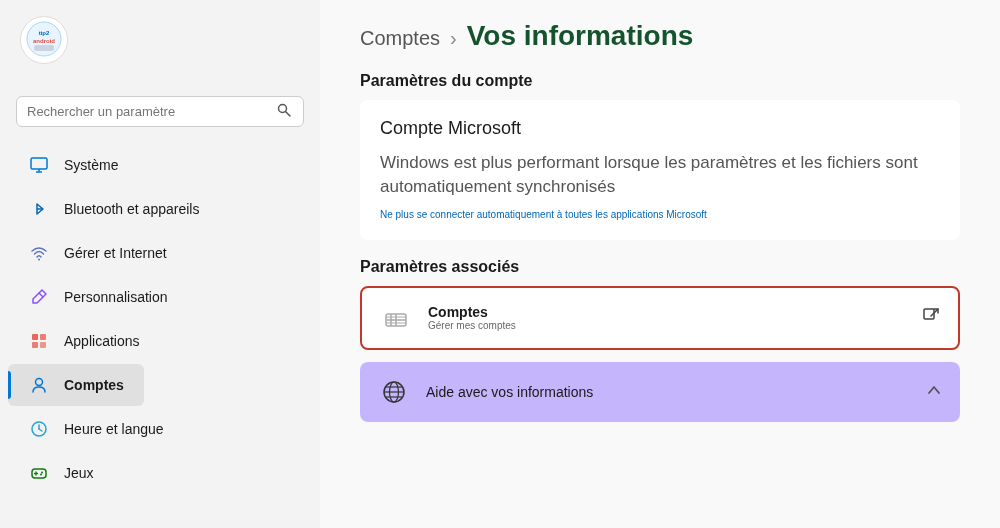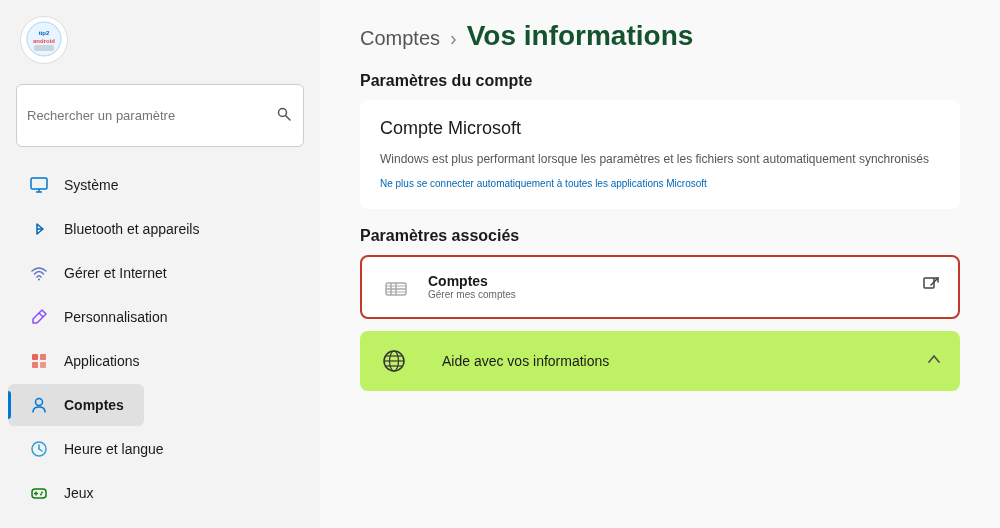--- a/index.html
+++ b/index.html
@@ -44,27 +44,27 @@
 
     .logo-inner {
       font-size: 8px;
       color: #333;
       text-align: center;
       line-height: 1.1;
       font-weight: bold;
     }
 
     .search-box {
-      margin: 8px 16px 16px 16px;
+      margin: 20px 16px 16px 16px;
       display: flex;
       align-items: center;
       background: #fff;
       border: 1px solid #ccc;
       border-radius: 6px;
-      padding: 22px 10px;
+      padding: 6px 10px;
     }
 
     .search-input {
       border: none;
       outline: none;
       background: transparent;
       flex: 1;
       font-size: 13px;
       color: #555;
     }
@@ -152,21 +152,21 @@
     }
 
     .card-title {
       font-size: 18px;
       font-weight: 400;
       color: #1a1a1a;
       margin-bottom: 12px;
     }
 
     .card-desc {
-      font-size: 12px;
+      font-size: 17px;
       color: #555;
       line-height: 1.4;
     }
 
     .card-link {
       font-size: 10px;
       color: #0067b8;
       cursor: pointer;
       text-decoration: none;
       margin-top: 10px;
@@ -215,26 +215,26 @@
       font-size: 10px;
       color: #666;
     }
 
     .associated-item-arrow {
       font-size: 16px;
       color: #444;
     }
 
     .aide-item {
-      background: #bef264;
+      background: #c4b5fd;
       border-radius: 8px;
       padding: 14px 18px;
       display: flex;
       align-items: center;
-      gap: 32px;
+      gap: 16px;
       cursor: pointer;
     }
 
     .aide-item-icon {
       width: 32px;
       height: 32px;
       display: flex;
       align-items: center;
       justify-content: center;
       font-size: 20px;

